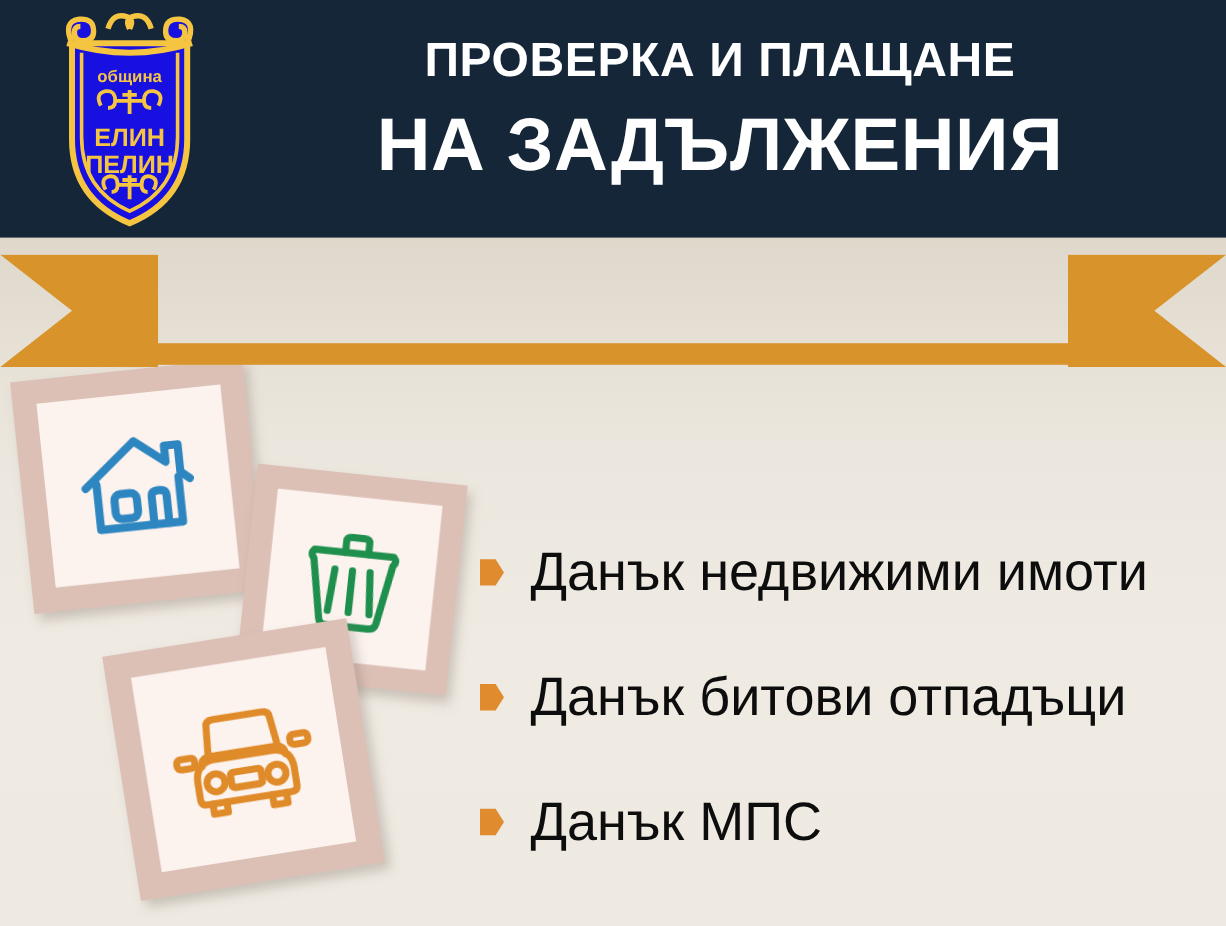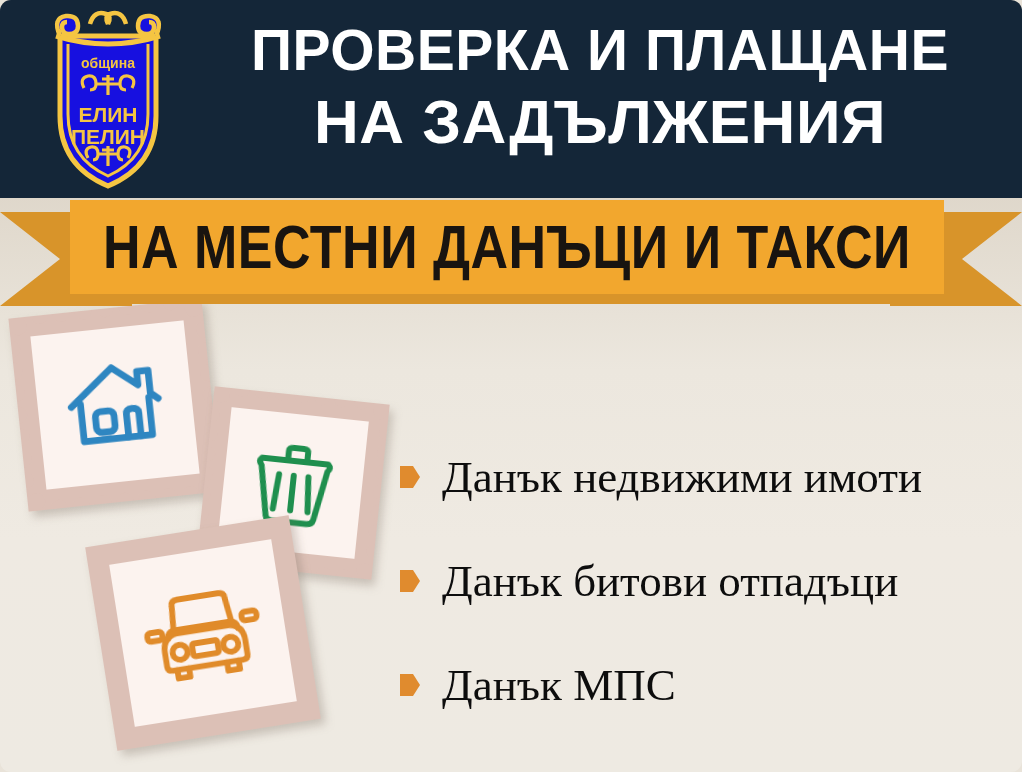--- a/index.html
+++ b/index.html
@@ -14,21 +14,20 @@
     font-family: "Liberation Sans", sans-serif;
     background: #e9e3d9;
   }
 
   .poster {
     position: relative;
     width: 1022px;
     height: 772px;
     background: linear-gradient(180deg, #c6bdaf 0%, #ddd5c8 22%, #ece7de 48%, #efeae2 70%, #eeeae2 100%);
     overflow: hidden;
-    border-radius: 11px;
   }
 
   
   .header {
     position: absolute;
     left: 0; top: 0;
     width: 1022px;
     height: 198px;
     background: #142638;
     z-index: 4;
@@ -54,21 +53,21 @@
   .title-line {
     color: #ffffff;
     font-family: "Liberation Sans", sans-serif;
     font-weight: bold;
     font-size: 56px;
     line-height: 72px;
     letter-spacing: 0.5px;
     white-space: nowrap;
     transform: scaleX(1.0);
   }
-  .title-line.l1 { font-size: 57px; }
+  .title-line.l1 { font-size: 40px; }
   .title-line.l2 { font-size: 62px; }
 
   
   .ribbon {
     position: absolute;
     left: 0;
     top: 198px;
     width: 1022px;
     height: 108px;
     z-index: 3;
@@ -184,21 +183,21 @@
     height: 104px;
   }
   .bullet-marker {
     flex: 0 0 auto;
     width: 20px;
     height: 24px;
     margin-right: 22px;
   }
   .bullet-label {
     color: #0d0d0d;
-    font-family: Liberation Serif, serif;
+    font-family: Liberation Sans, sans-serif;
     font-size: 45px;
     line-height: 52px;
     white-space: nowrap;
   }
 </style>
 </head>
 <body>
 
 <div class="poster">
 
@@ -240,23 +239,20 @@
 
   <div class="title-block">
     <div class="title-line l1">ПРОВЕРКА И ПЛАЩАНЕ</div>
     <div class="title-line l2">НА ЗАДЪЛЖЕНИЯ</div>
   </div>
 
   <div class="ribbon">
     <div class="ribbon-tail left"></div>
     <div class="ribbon-tail right"></div>
     <div class="ribbon-shadow"></div>
-    <div class="ribbon-band">
-      <div class="ribbon-text">НА МЕСТНИ ДАНЪЦИ И ТАКСИ</div>
-    </div>
   </div>
 
   <div class="stamps">
 
     <div class="stamp stamp-house">
       <svg viewBox="0 0 194 194" width="194" height="194" aria-hidden="true" style="position:absolute;left:0;top:0;">
         <defs>
           <mask id="mh">
             <rect x="0" y="0" width="194" height="194" fill="#fff"></rect>
             <g fill="#000">

